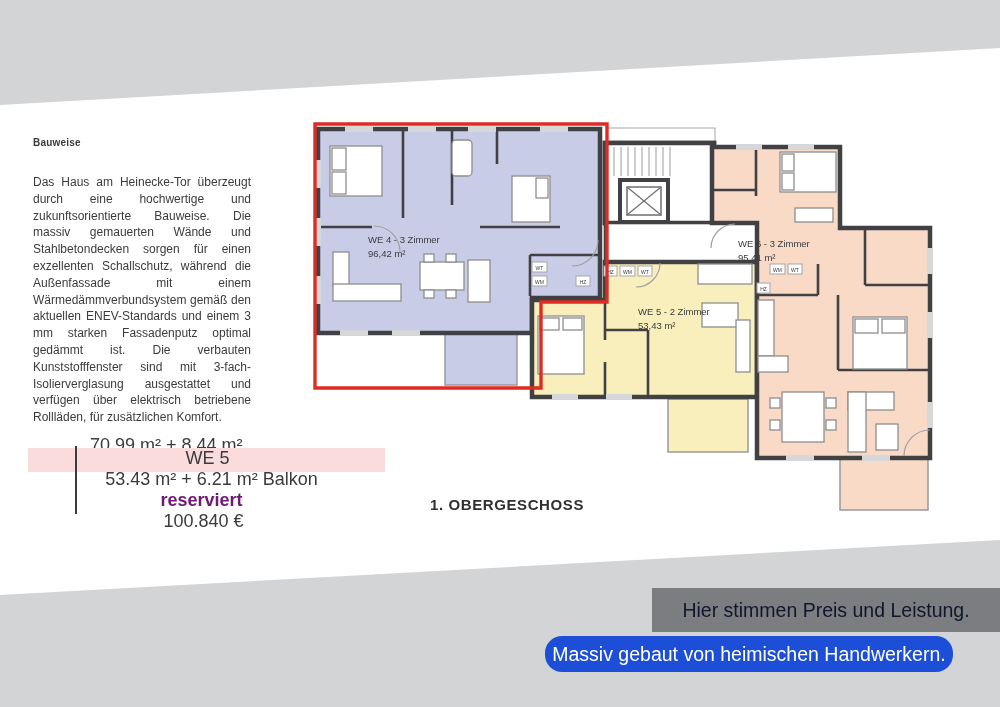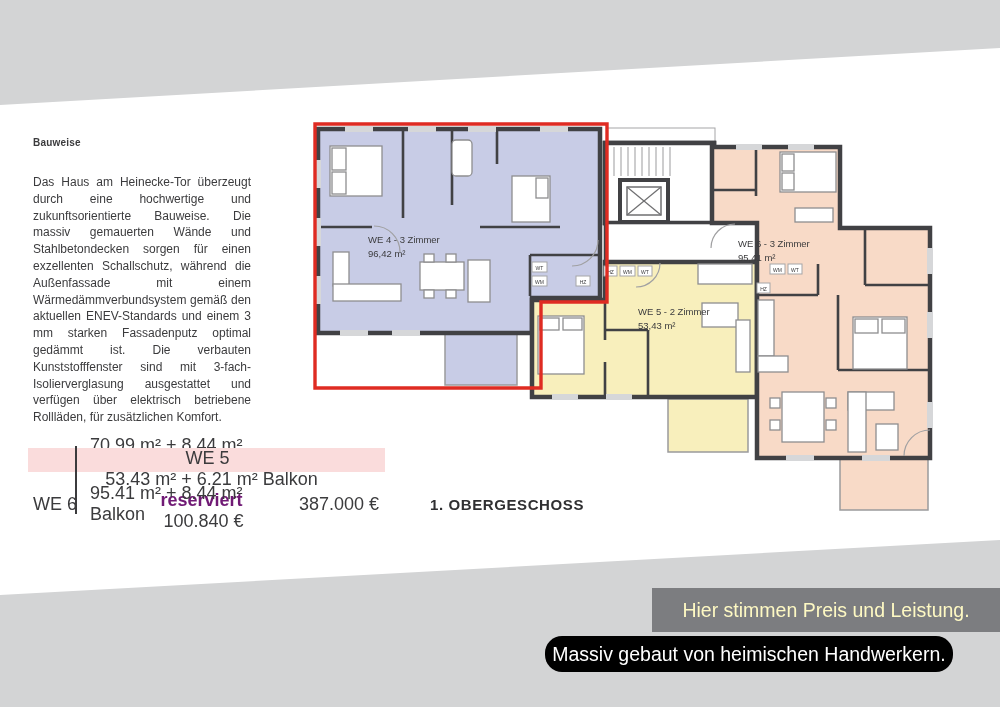--- a/index.html
+++ b/index.html
@@ -26,22 +26,22 @@
   .price-row .note{font-weight:bold;color:#701a75;padding-right:10px;}
   .price-row .price{text-align:right;flex:0 0 auto;padding-right:6px;min-width:72px;}
   .price-row.hl{background:#fadcdc;}
   #row-we4{top:444px;}
   #row-we5{top:448px;flex-direction:column;}
   #row-we6{top:492px;}
   #table-divider{left:75px;top:446px;width:1.6px;height:68px;background:#3b3b3d;}
   #floor-label{left:430px;top:496px;font-size:15px;font-weight:bold;letter-spacing:.6px;color:#303032;text-align:center;}
   
   #banner-gray{left:652px;top:588px;width:348px;height:44px;background:#7c7d80;
-    display:flex;align-items:center;justify-content:center;color:#fef9c3;font-size:19.5px;}
-  #banner-red{left:545px;top:636px;width:408px;height:36px;background:#000000;
+    display:flex;align-items:center;justify-content:center;color:#0f172a;font-size:19.5px;}
+  #banner-red{left:545px;top:636px;width:408px;height:36px;background:#1d4ed8;
     display:flex;align-items:center;justify-content:center;color:#fff;font-size:19.5px;border-radius:17px;}
   
   #plan{left:0;top:0;width:1000px;height:707px;}
   text.apt-label{font-family:"Liberation Sans",sans-serif;font-size:9.5px;fill:#3b3b3d;}
   text.tag-label{font-family:"Liberation Sans",sans-serif;font-size:5px;fill:#3b3b3d;text-anchor:middle;}
   .wall{fill:none;stroke:#414144;stroke-width:4.5;}
   .iwall{stroke:#414144;stroke-width:2.6;fill:none;}
   .furn{fill:#ffffff;stroke:#8e8e90;stroke-width:1.3;}
   .thin{fill:#ffffff;stroke:#a5a5a7;stroke-width:1;}
   .win{fill:#d6d7d9;stroke:none;}
@@ -62,25 +62,20 @@
   <div id="row-we4" class="abs price-row">
     <span class="unit">WE 4</span>
     <span class="area">70.99 m² + 8.44 m² Balkon</span>
     <span class="price">451.948 €</span>
   </div>
   <div id="row-we5" class="abs price-row hl">
     <span class="unit">WE 5</span>
     <span class="area">53.43 m² + 6.21 m² Balkon</span>
     <span class="note">reserviert</span>
     <span class="price">100.840 €</span>
-  </div>
-  <div id="row-we6" class="abs price-row">
-    <span class="unit">WE 6</span>
-    <span class="area">95.41 m² + 8.44 m² Balkon</span>
-    <span class="price">387.000 €</span>
   </div>
   <div id="table-divider" class="abs"></div>
 
   <div id="floor-label" class="abs">1. OBERGESCHOSS</div>
 
   <svg id="plan" class="abs" viewBox="0 0 1000 707">
 
     <g>
       <rect class="thin" x="607" y="128" width="108" height="15"></rect>
       <rect x="605" y="143" width="109" height="80" fill="#ffffff" class="wall"></rect>

